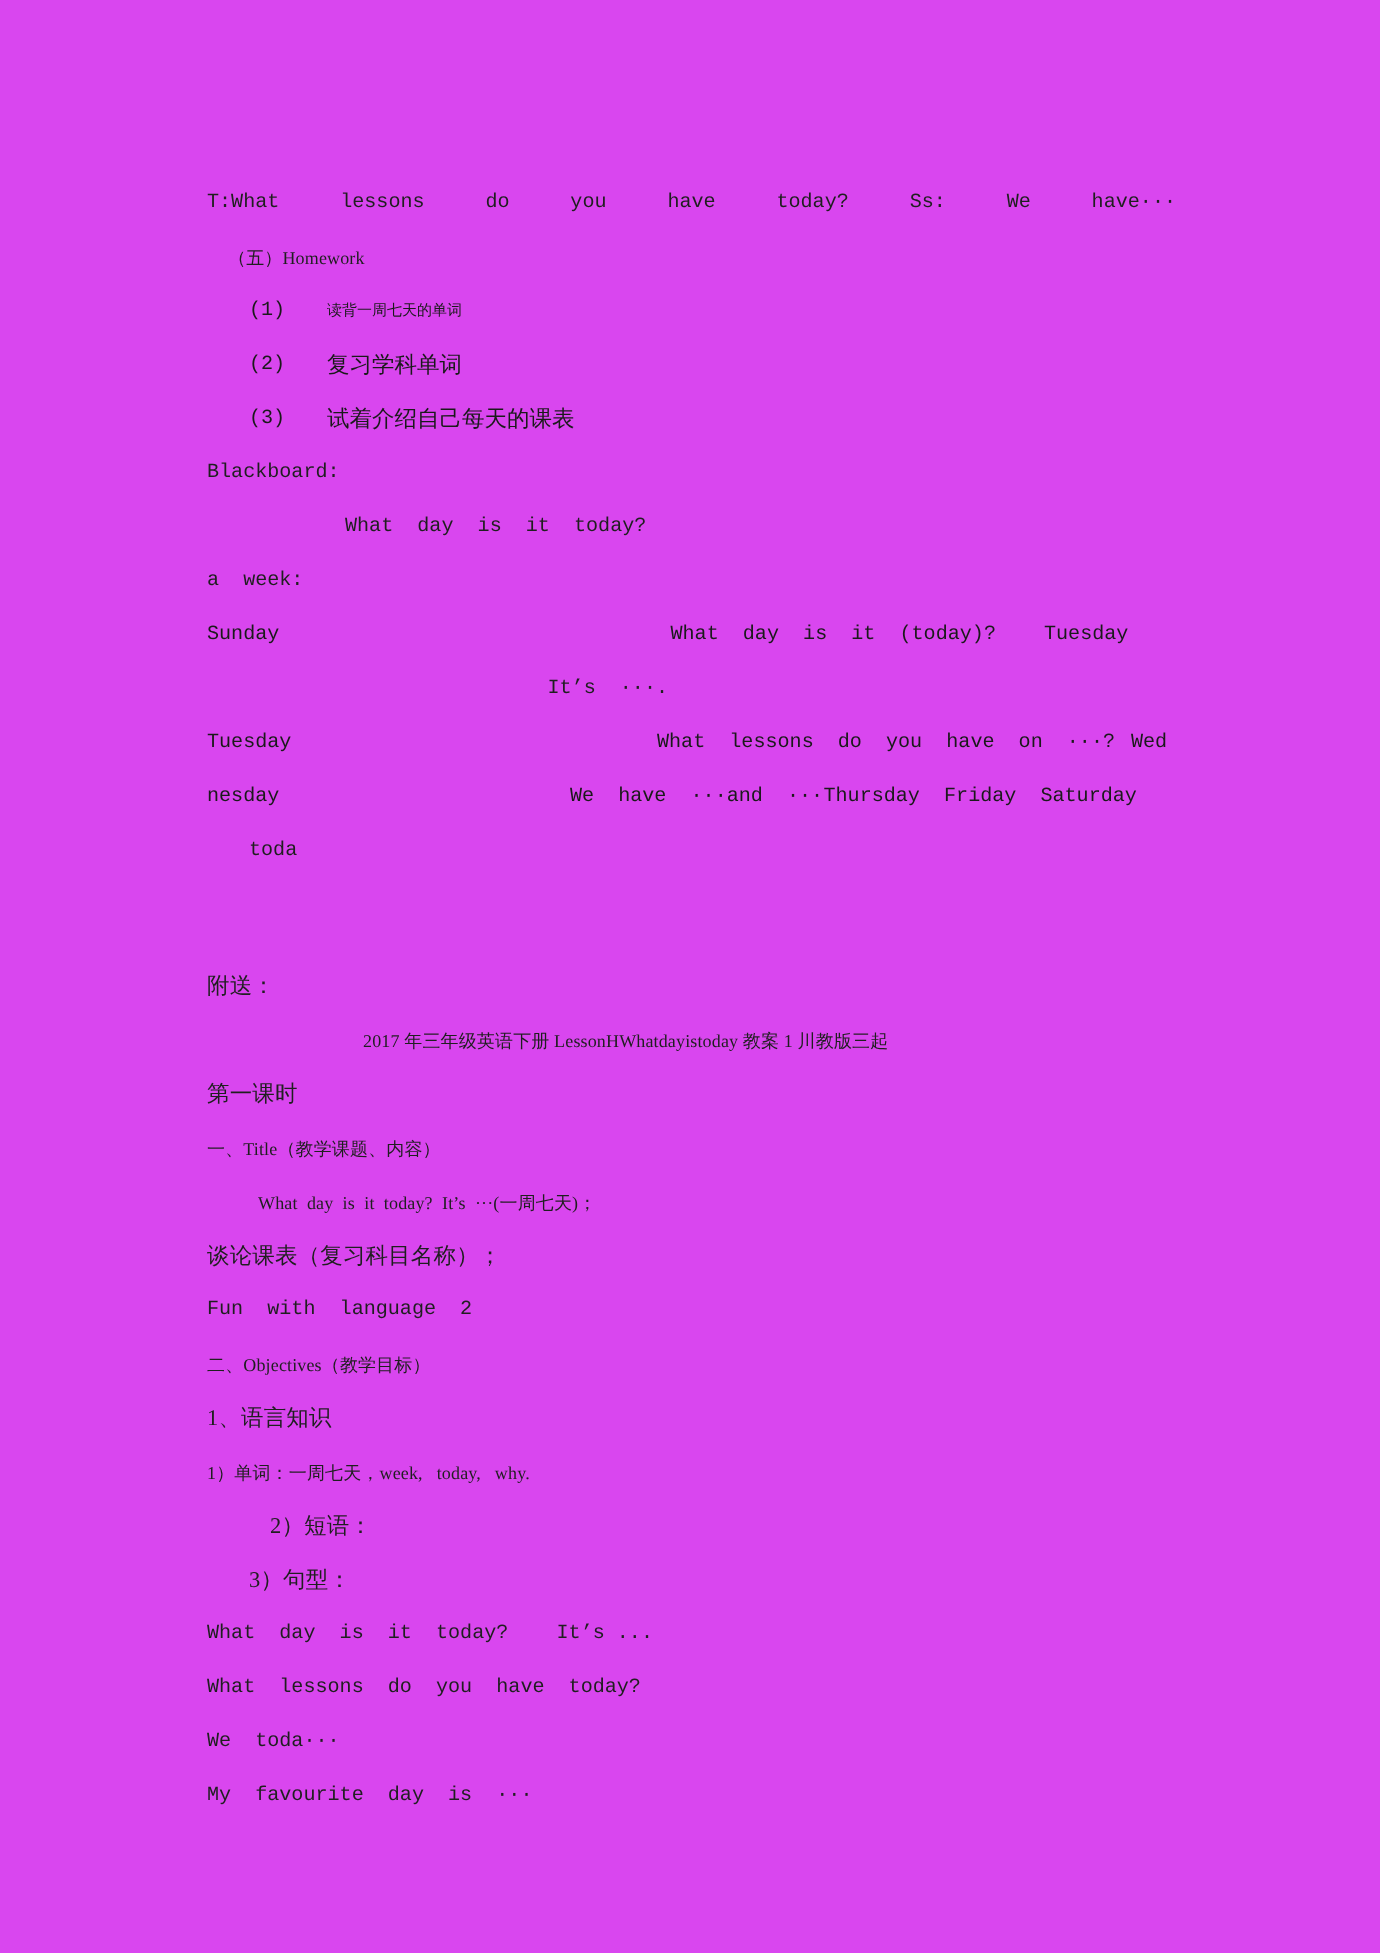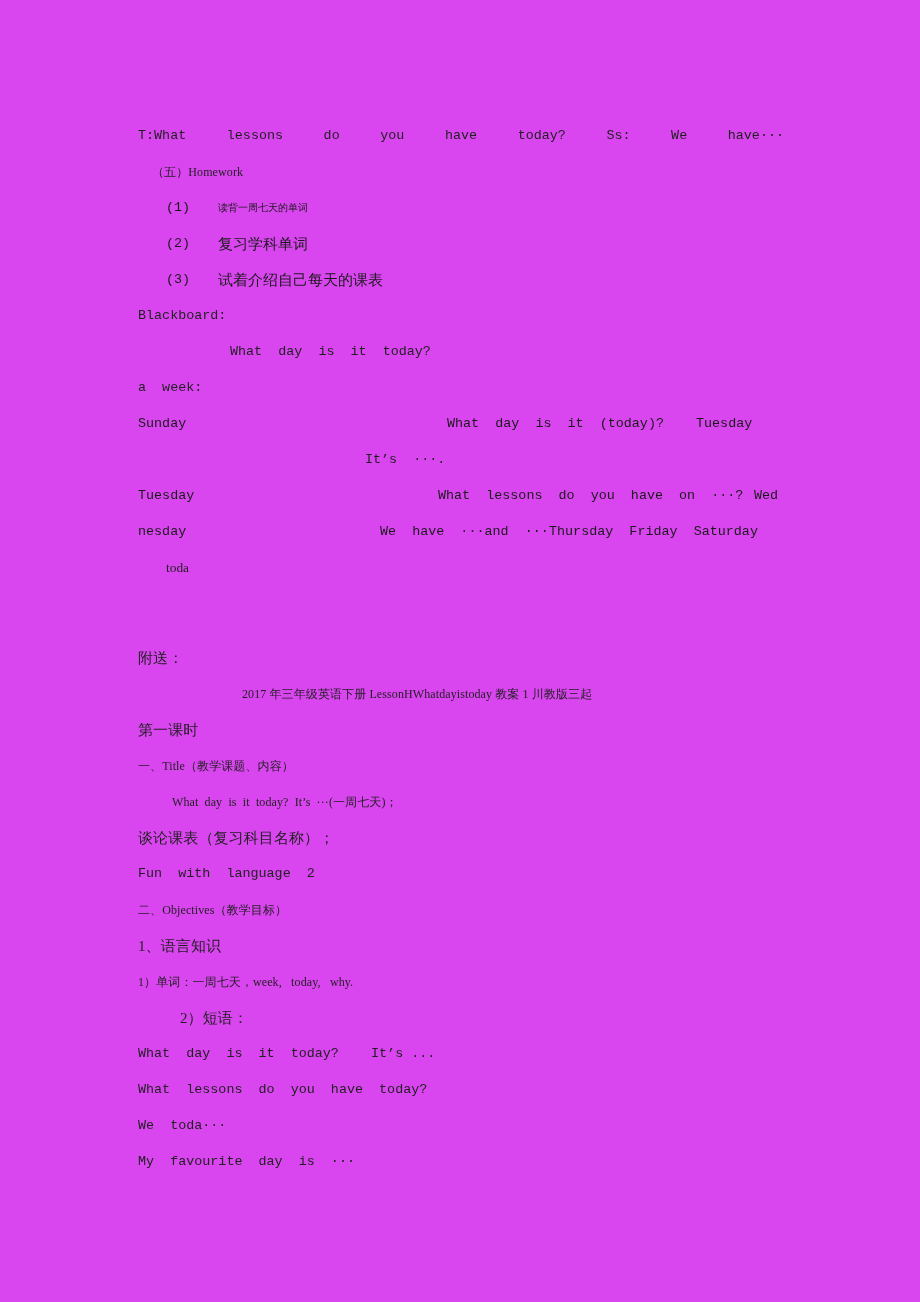--- a/index.html
+++ b/index.html
@@ -62,21 +62,21 @@
     line-height: 36px;
     height: 36px;
     font-family: "Liberation Mono", "DejaVu Sans Mono", monospace;
     font-size: 13.4px;
     color: #1f1f1f;
   }
   .blank { display:block; height: 36px; }
   .blank-half { display:block; height: 18px; }
 
   .ind-1 { padding-left: 14px; }
-  .ind-2 { padding-left: 28px; font-family: Liberation Serif, serif; }
+  .ind-2 { padding-left: 28px; }
   .ind-3 { padding-left: 42px; }
   .ind-hw { padding-left: 34px; }
   .ind-big { padding-left: 92px; }
   .ind-its { padding-left: 227px; }
   .ind-title { padding-left: 104px; }
 
   .row { display: block; width: 646px; height: 36px; position: relative; }
   .row > .seg { position: absolute; top: 0; line-height: 36px; white-space: pre;
                 font-family: "Liberation Mono", "DejaVu Sans Mono", monospace; font-size: 13.4px; }
 
@@ -153,20 +153,21 @@
     <span class="ln en">Fun  with  language  2</span>
 
     <span class="ln mixed">二、Objectives（教学目标）</span>
 
     <span class="ln cn">1、语言知识</span>
 
     <span class="ln mixed">1）单词：一周七天，week,   today,   why.</span>
 
     <span class="ln cn ind-3">2）短语：</span>
 
+    <span class="ln cn ind-2">3）句型：</span>
 
     <span class="ln en">What  day  is  it  today?    It’s ...</span>
     <span class="ln en">What  lessons  do  you  have  today?</span>
     <span class="ln en">We  toda···</span>
     <span class="ln en">My  favourite  day  is  ···</span>
 
   </div>
 </div>
 
 </body></html>

